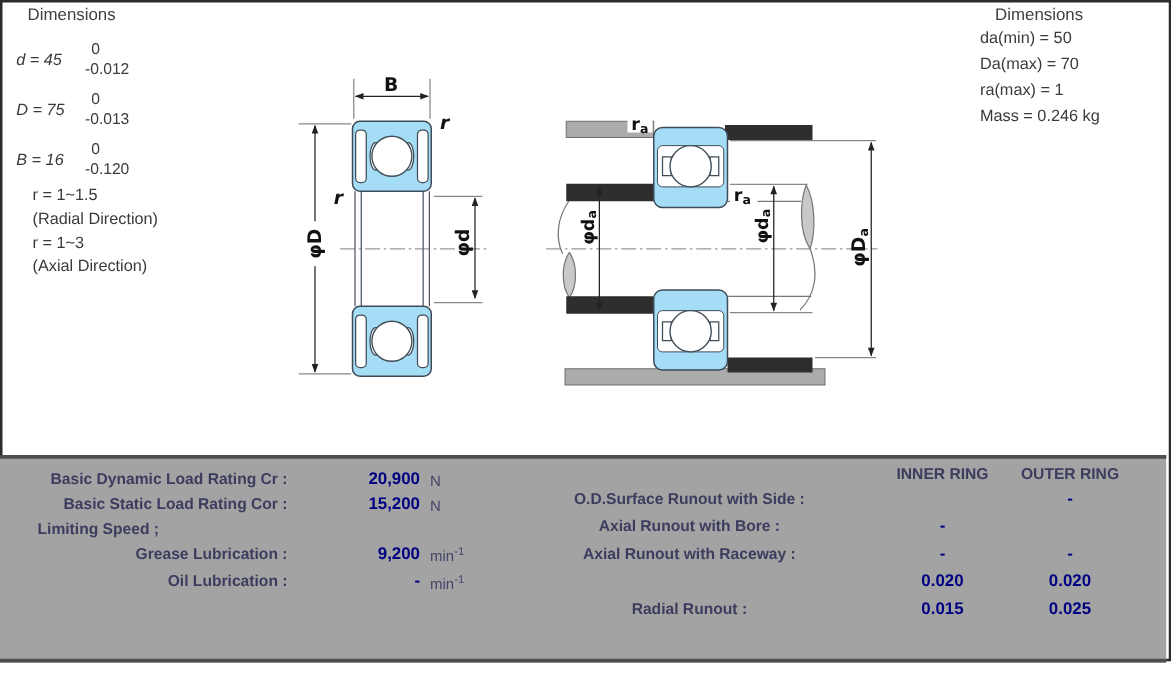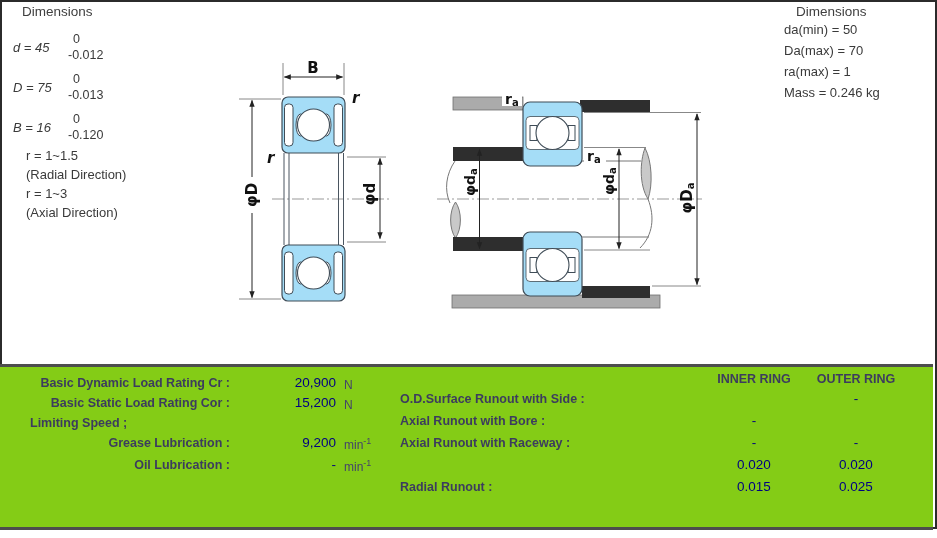--- a/index.html
+++ b/index.html
@@ -20,30 +20,30 @@
   .dim-row .dlab{position:absolute;left:0;top:10px;white-space:nowrap;font-style:italic;}
   .dim-row .tolcol{position:absolute;left:55px;top:1px;display:flex;flex-direction:column;line-height:16px;font-size:12.5px;}
   .dim-row .tu{padding-left:5px;}
   .dim-notes{position:absolute;left:16px;top:142px;line-height:19px;white-space:nowrap;}
   #dims-right .rline{line-height:21px;white-space:nowrap;}
   
   #drawing{position:absolute;left:228px;top:48px;}
   
   #panel{
     position:absolute;left:0;top:364px;width:933px;height:160px;
-    background:#84cc16;border-top:3px solid #4d4d4d;border-bottom:3px solid #4d4d4d;
+    background:#a3a3a3;border-top:3px solid #4d4d4d;border-bottom:3px solid #4d4d4d;
   }
   .plabel{position:absolute;font-size:12.5px;font-weight:bold;color:#3c3c5e;white-space:nowrap;}
-  .pvalue{position:absolute;font-size:13.5px;font-weight:normal;color:#000082;white-space:nowrap;}
+  .pvalue{position:absolute;font-size:13.5px;font-weight:bold;color:#000082;white-space:nowrap;}
   .punit{position:absolute;font-size:12px;color:#44446a;white-space:nowrap;}
   .punit sup{font-size:9px;}
   .lab-l{left:0;width:230px;text-align:right;}
   .val-l{left:236px;width:100px;text-align:right;}
   .unit-l{left:344px;}
-  .lab-r{left:400px;width:303px;text-align:left;}
+  .lab-r{left:400px;width:303px;text-align:center;}
   .col-inner{left:704px;width:100px;text-align:center;}
   .col-outer{left:806px;width:100px;text-align:center;}
   .phead{position:absolute;font-size:12.5px;font-weight:bold;color:#3c3c5e;text-align:center;}
 </style>
 </head>
 <body>
 
 <div id="stage">
   <div id="frame"></div>
 

